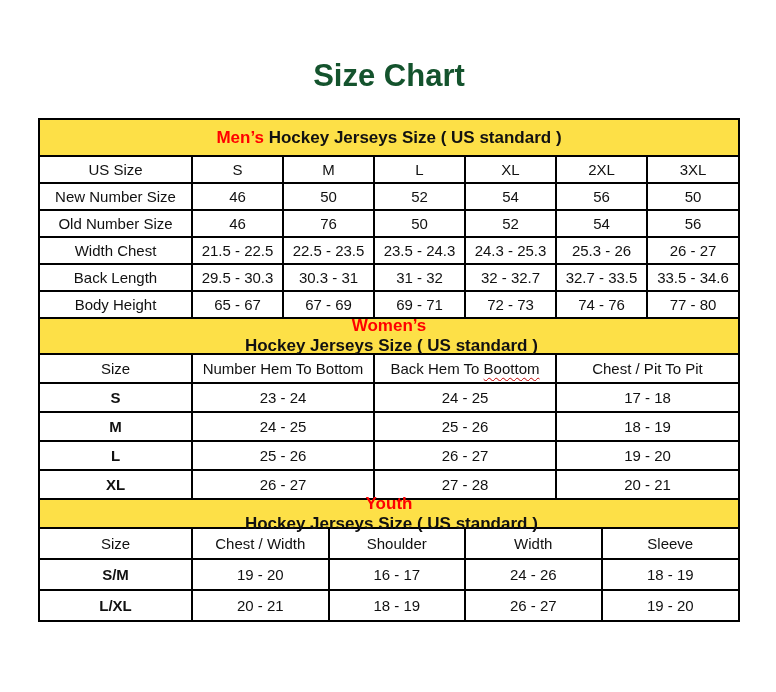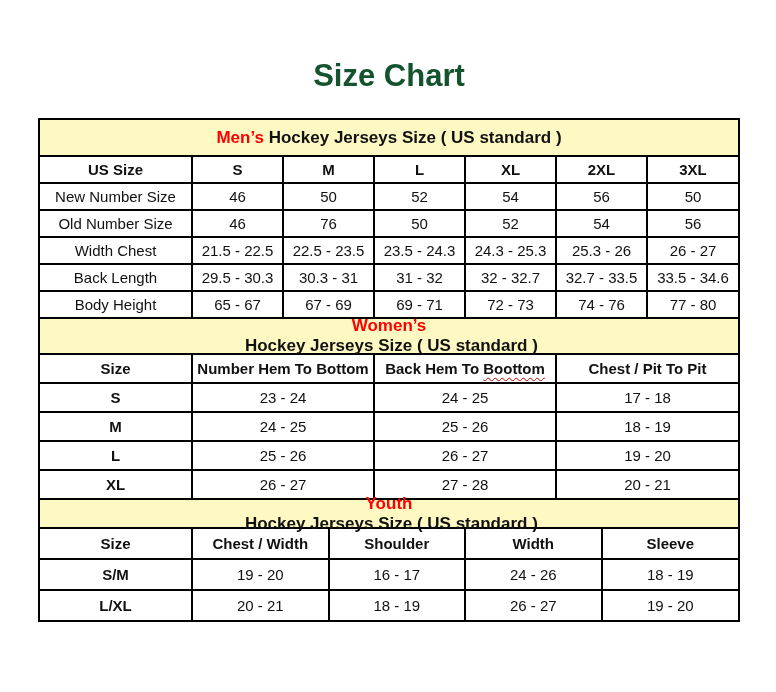--- a/index.html
+++ b/index.html
@@ -21,21 +21,21 @@
     letter-spacing: 0px;
   }
   .chart {
     margin-left: 38px;
     width: 702px;
     border: 2px solid #000;
     box-sizing: border-box;
     background: #fff;
   }
   .banner {
-    background: #fef9c3;
+    background: #fde047;
     display: flex;
     align-items: center;
     justify-content: center;
     font-weight: bold;
     font-size: 17px;
     color: #111;
     border-bottom: 2px solid #000;
     white-space: pre;
   }
   .section + .section .banner { border-top: 2px solid #000; }
@@ -50,21 +50,21 @@
     table-layout: fixed;
   }
   .tbl th, .tbl td {
     border: 2px solid #000;
     text-align: center;
     vertical-align: middle;
     padding: 0 2px;
     font-size: 15px;
     overflow: hidden;
   }
-  .tbl th { font-weight: bold; border-radius: 9px; }
+  .tbl th { font-weight: normal; border-radius: 9px; }
   .tbl td { font-weight: normal; }
   .tbl td.bold { font-weight: bold; }
   .tbl th:first-child, .tbl td:first-child { width: 147px; }
   .s0 .tbl th, .s0 .tbl td { height: 25px; }
   .s1 .tbl th, .s1 .tbl td { height: 27px; }
   .s2 .tbl th, .s2 .tbl td { height: 29px; }
   .squiggle {
     text-decoration-line: underline;
     text-decoration-style: wavy;
     text-decoration-color: #c00000;

